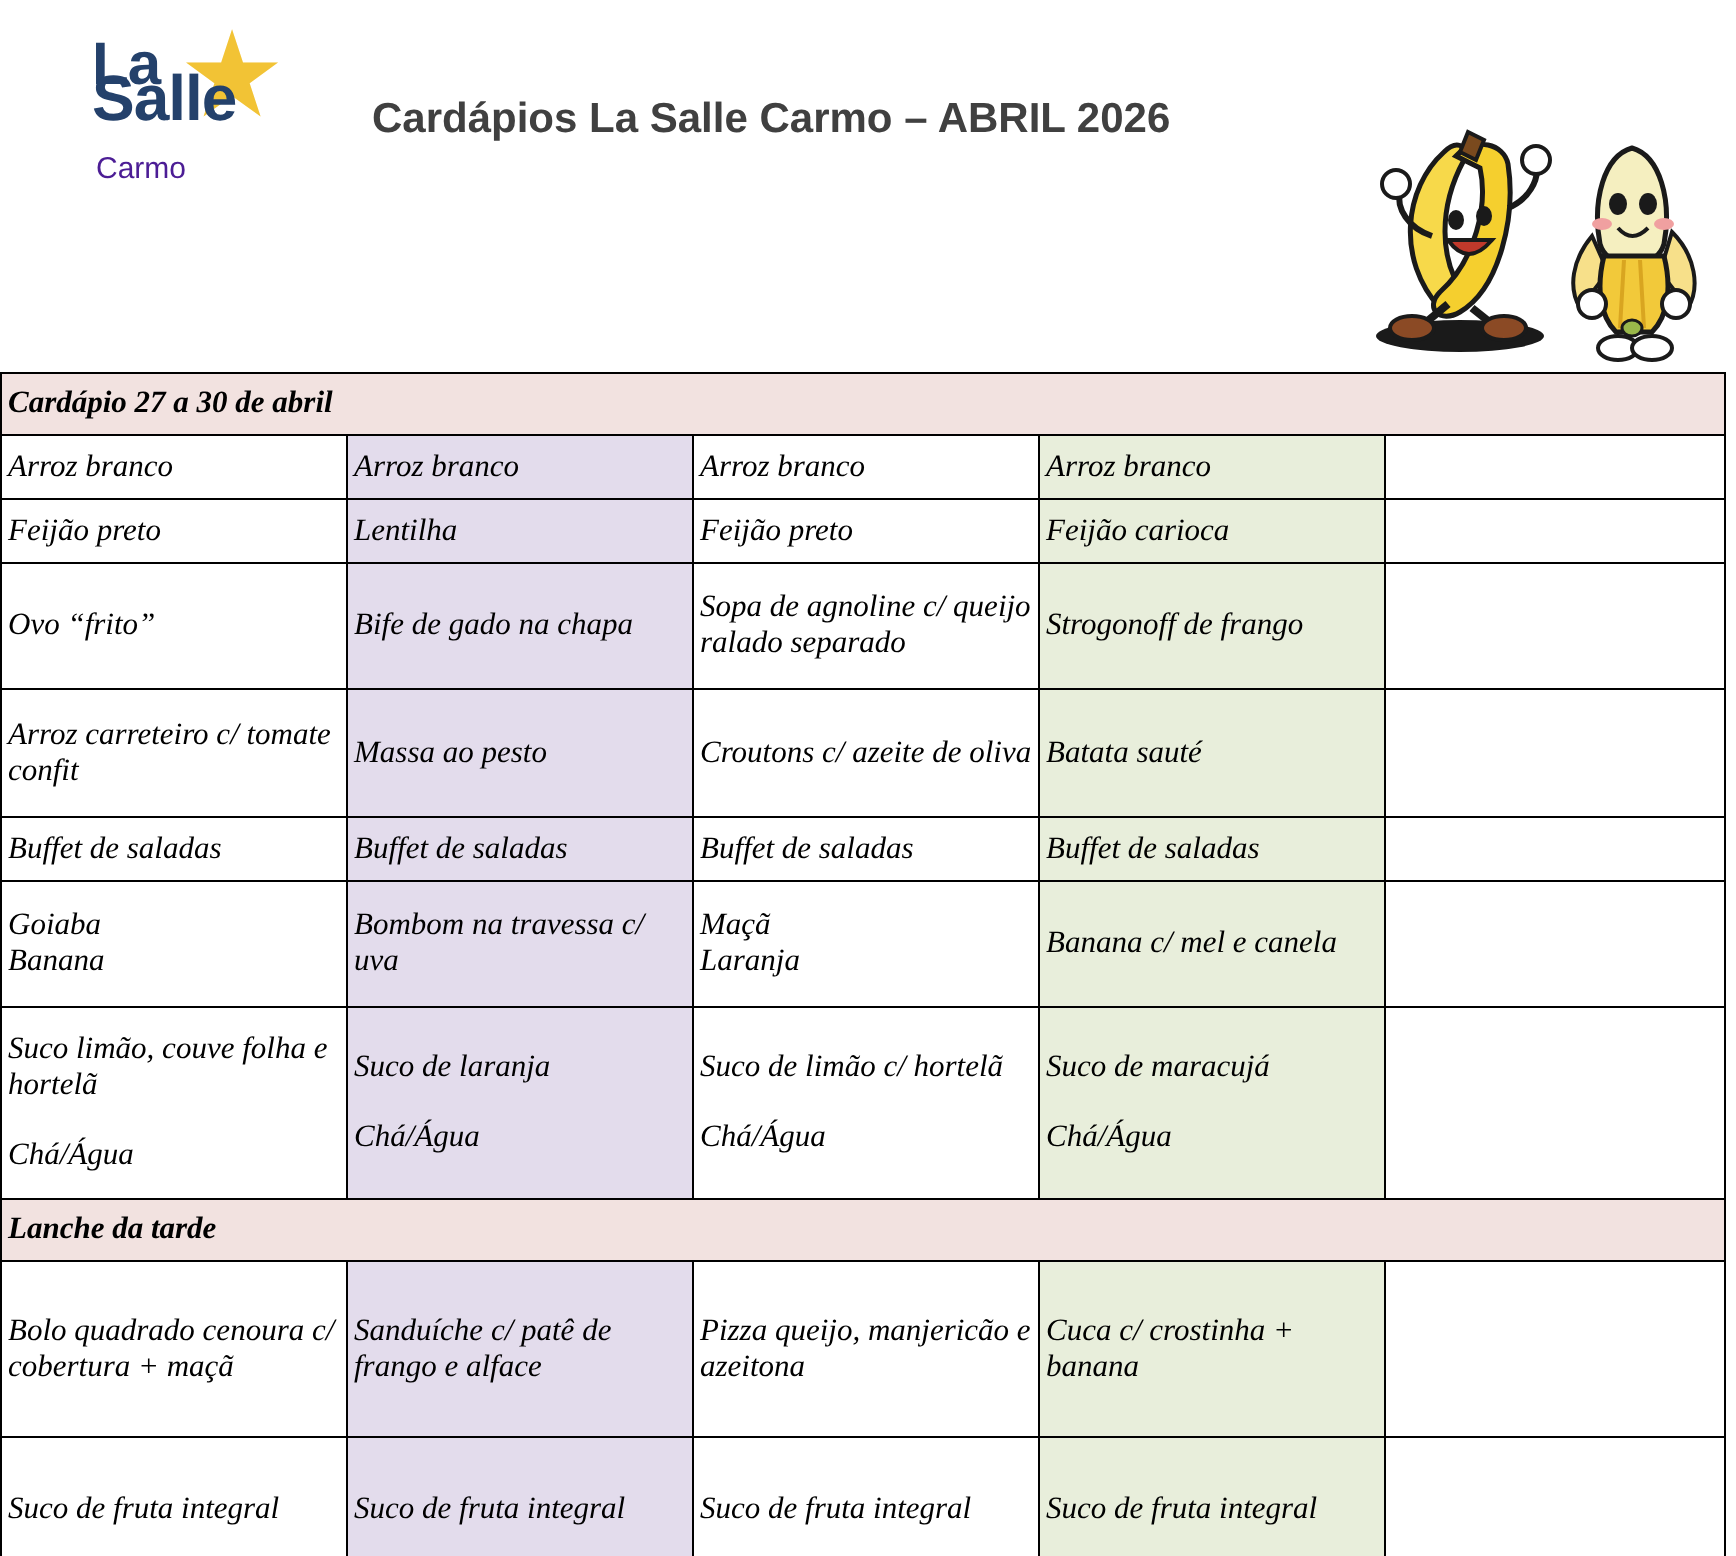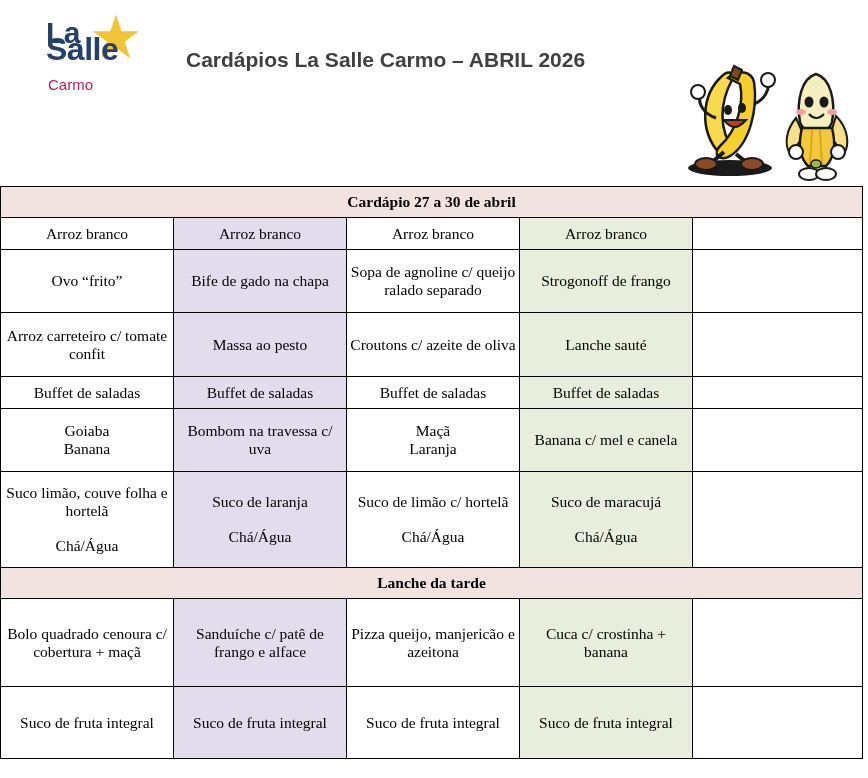--- a/index.html
+++ b/index.html
@@ -57,21 +57,21 @@
     left: 2px;
     top: 21px;
     font-size: 32px;
   }
   .logo-carmo {
     position: absolute;
     left: 4px;
     top: 66px;
     font-family: "Liberation Sans", sans-serif;
     font-size: 15px;
-    color: #be185d;
+    color: #4c1d95;
   }
 
   .page-title {
     position: absolute;
     left: 186px;
     top: 48px;
     font-family: "Liberation Sans", sans-serif;
     font-size: 21px;
     font-weight: bold;
     color: #404040;
@@ -92,24 +92,24 @@
     table-layout: fixed;
     width: 862px;
     margin: 0;
     border: 1px solid #000000;
   }
   .menu-table td {
     border: 1px solid #000000;
     padding: 2px 3px;
     font-size: 15.5px;
     line-height: 1.16;
-    text-align: center;
     vertical-align: middle;
     word-wrap: break-word;
     background: #ffffff;
+    font-style: italic;
   }
   .col-mon { width: 173px; }
   .col-tue { width: 173px; }
   .col-wed { width: 173px; }
   .col-thu { width: 173px; }
   .col-fri { width: 170px; }
 
   .band {
     background: #f2e2e0 !important;
     font-weight: bold;
@@ -204,34 +204,41 @@
 
 
     <tr class="r-normal">
       <td>Arroz branco</td>
       <td class="tue">Arroz branco</td>
       <td>Arroz branco</td>
       <td class="thu">Arroz branco</td>
       <td></td>
     </tr>
 
+    <tr class="r-normal">
+      <td>Feijão preto</td>
+      <td class="tue">Lentilha</td>
+      <td>Feijão preto</td>
+      <td class="thu">Feijão carioca</td>
+      <td></td>
+    </tr>
 
     <tr class="r-tall">
       <td>Ovo “frito”</td>
       <td class="tue">Bife de gado na chapa</td>
       <td>Sopa de agnoline c/ queijo ralado separado</td>
       <td class="thu">Strogonoff de frango</td>
       <td></td>
     </tr>
 
     <tr class="r-xtall">
       <td>Arroz carreteiro c/ tomate confit</td>
       <td class="tue">Massa ao pesto</td>
       <td>Croutons c/ azeite de oliva</td>
-      <td class="thu">Lanche sauté</td>
+      <td class="thu">Batata sauté</td>
       <td></td>
     </tr>
 
     <tr class="r-normal">
       <td>Buffet de saladas</td>
       <td class="tue">Buffet de saladas</td>
       <td>Buffet de saladas</td>
       <td class="thu">Buffet de saladas</td>
       <td></td>
     </tr>

